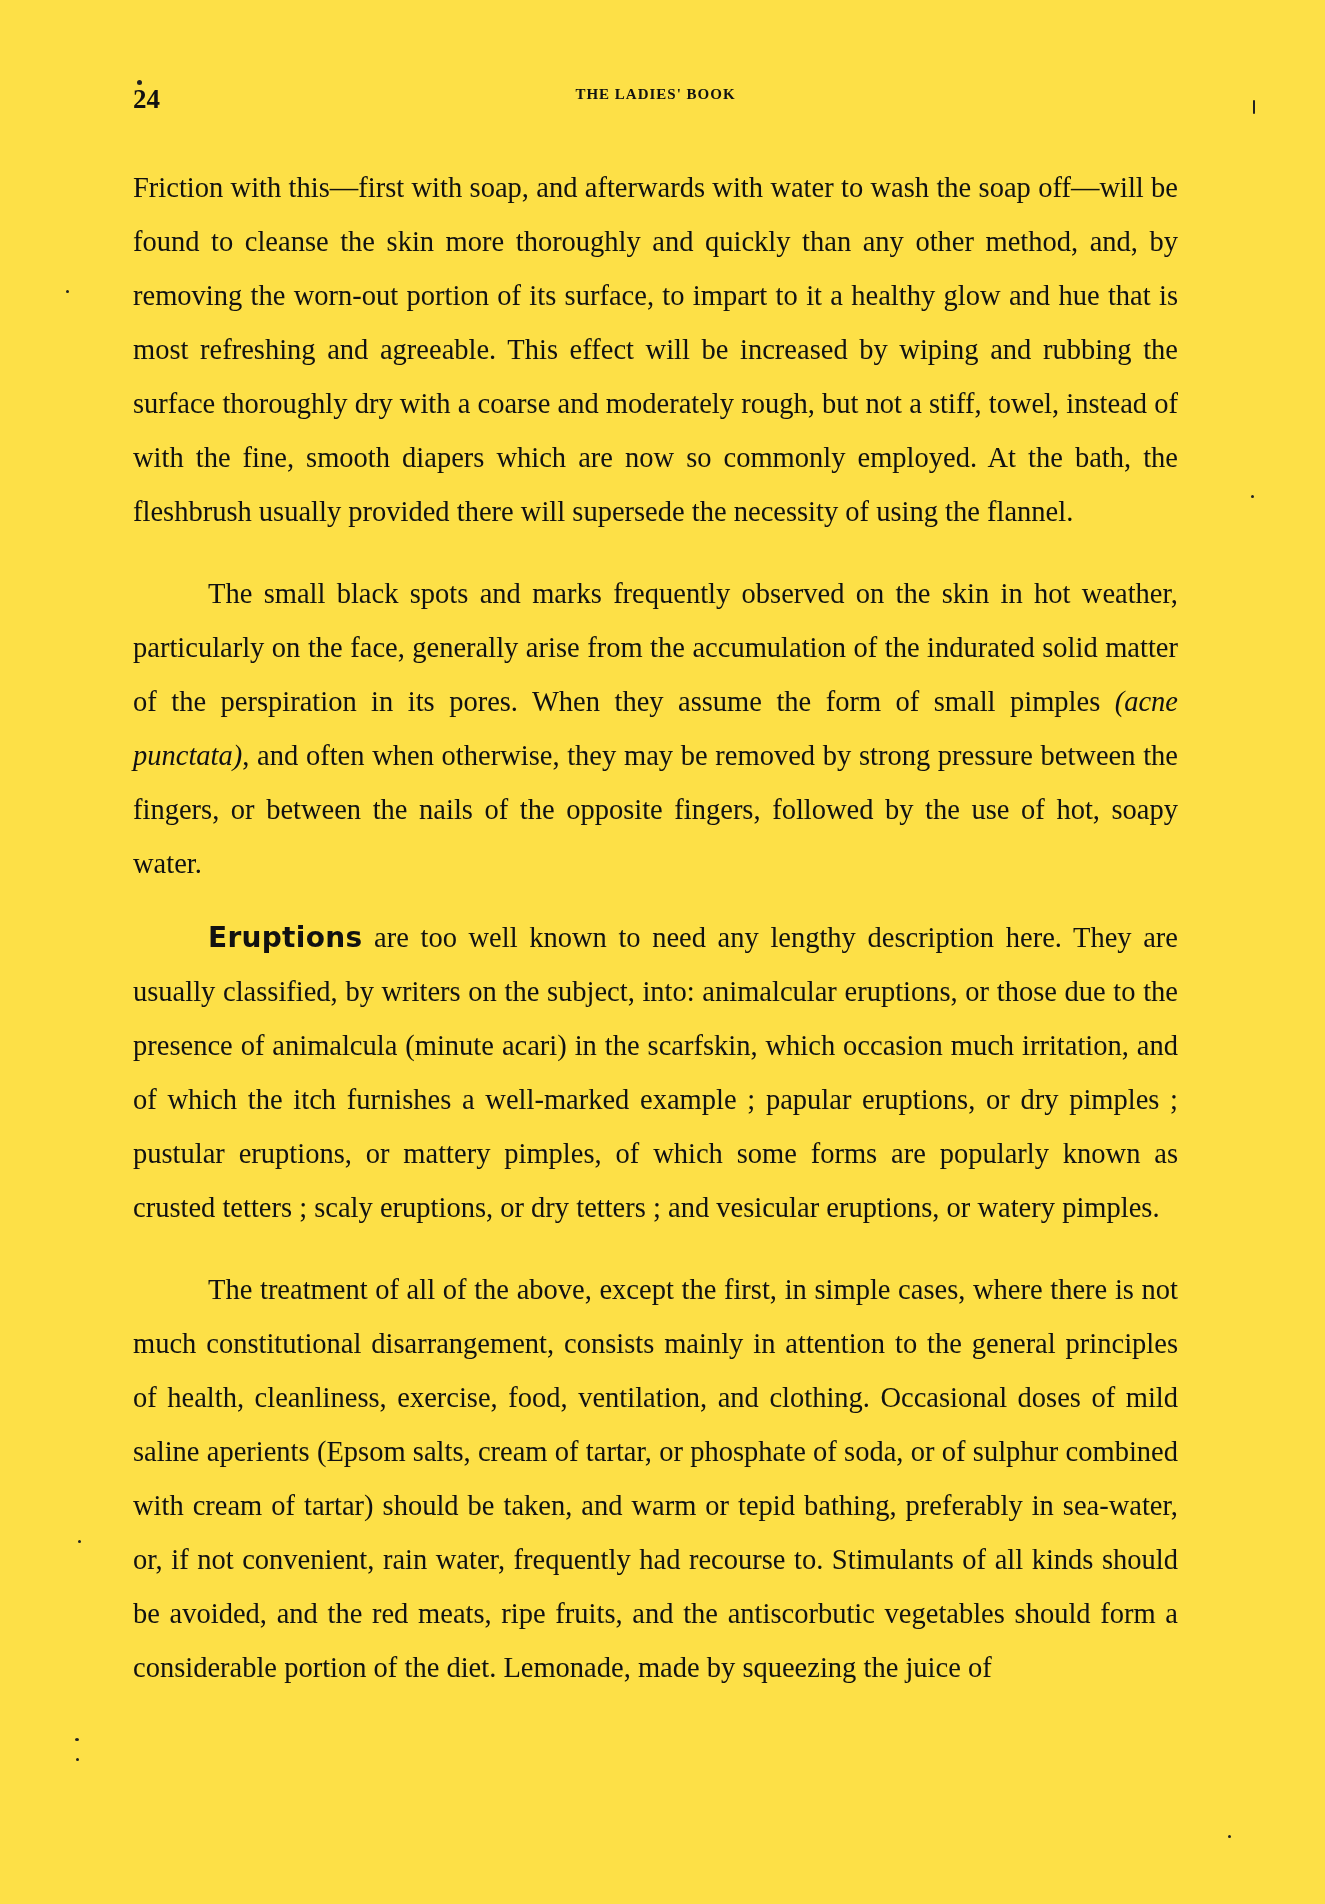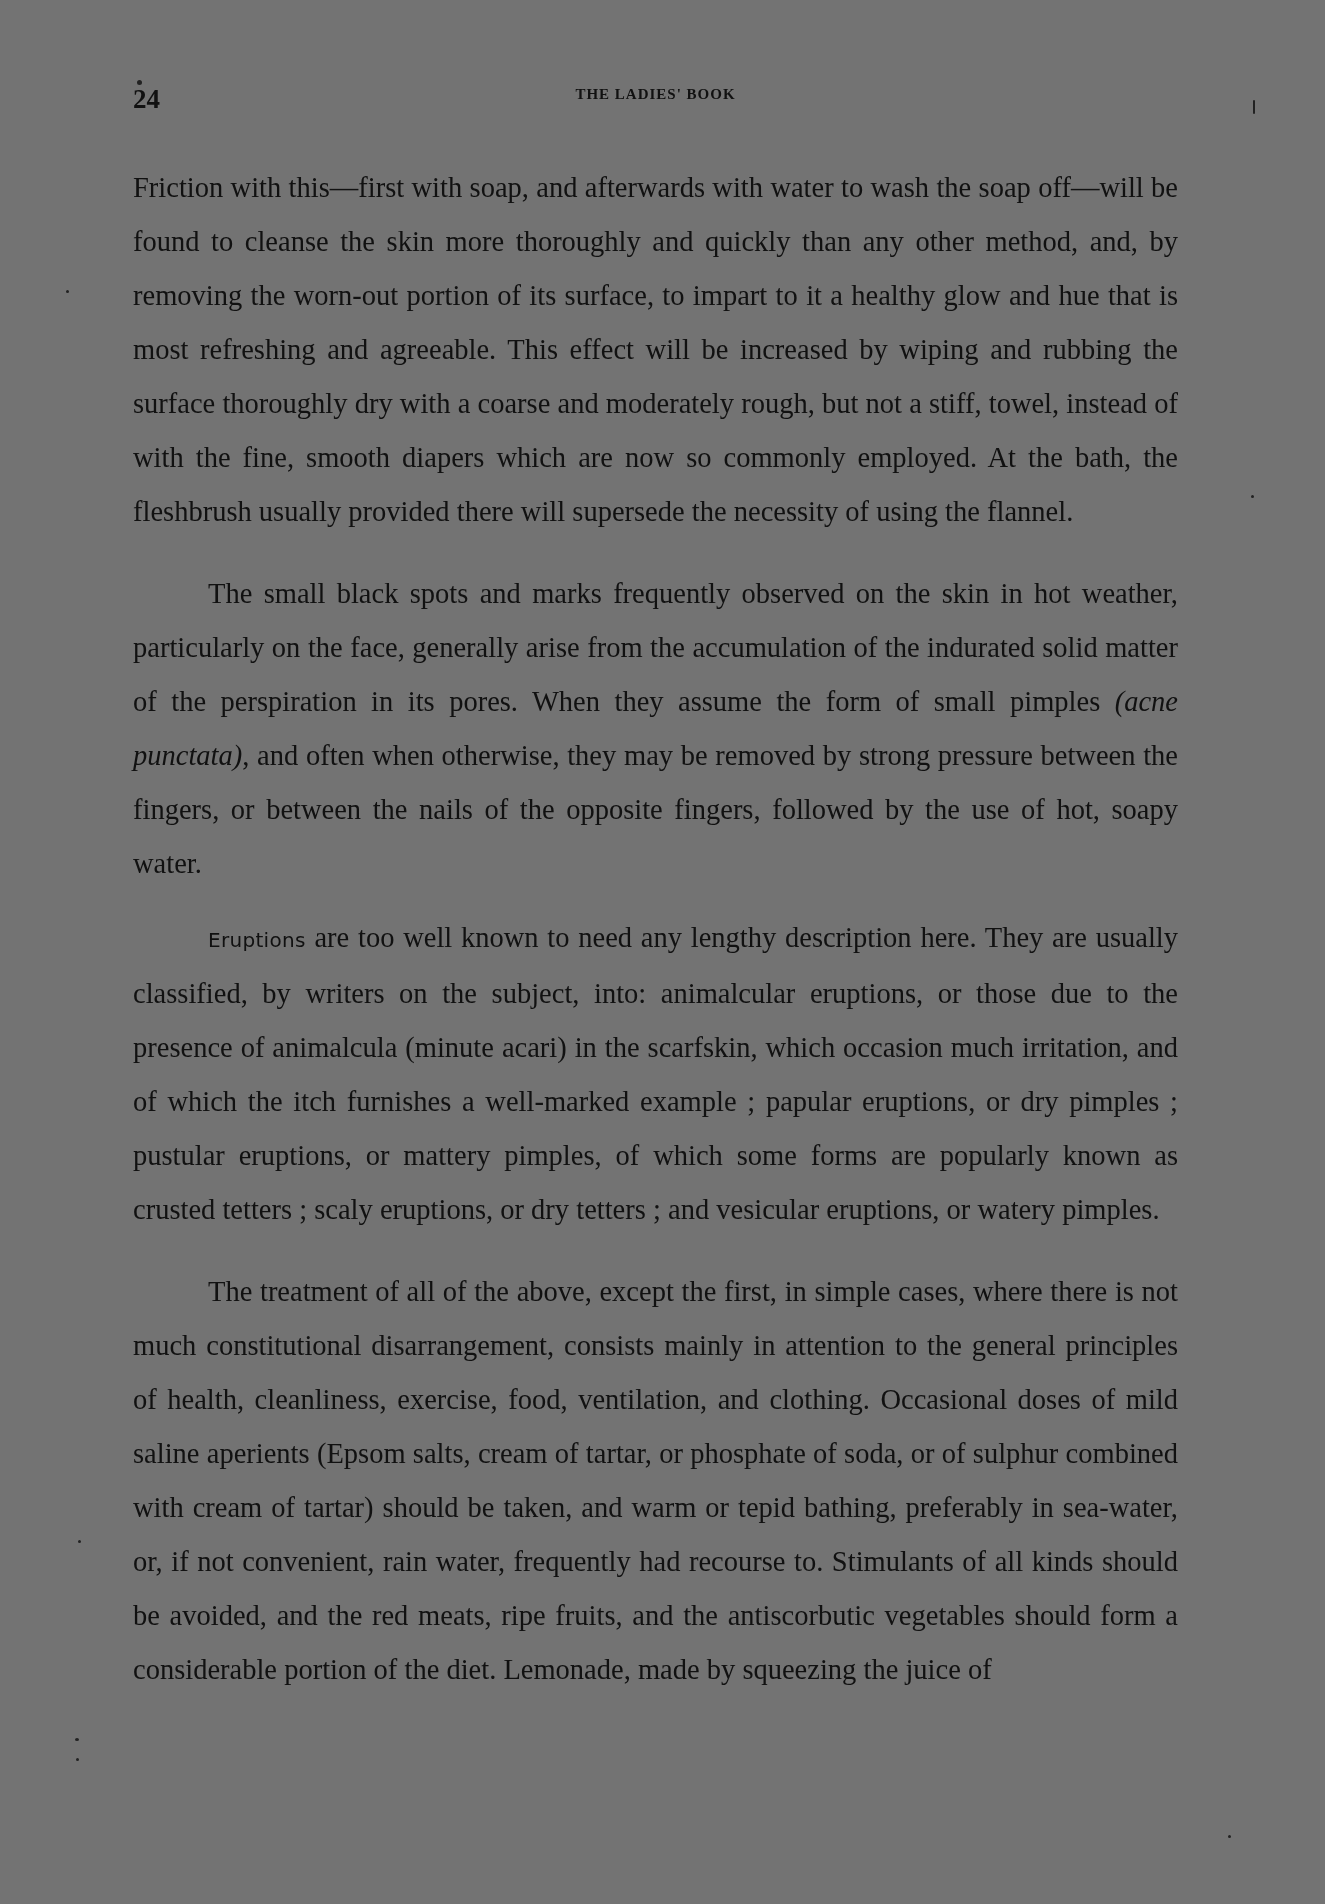--- a/index.html
+++ b/index.html
@@ -1,26 +1,26 @@
 <!DOCTYPE html>
 <html><head>
 <meta charset="utf-8">
 <style>
   html, body { margin: 0; padding: 0; background: #ffffff; }
   body { width: 1325px; height: 1904px; position: relative; overflow: hidden; color: #111; }
-  .page { position: absolute; left: 0; top: 0; width: 1325px; height: 1904px; background: #737373; }
+  .page { position: absolute; left: 0; top: 0; width: 1325px; height: 1904px; background: #fde047; }
   .running-head { position: absolute; top: 84px; left: 133px; width: 1045px; height: 36px; font-family: "Liberation Serif", serif; }
   .page-number { position: absolute; left: 0; top: 0; font-size: 27px; font-weight: bold; }
   .book-title { position: absolute; left: 0; right: 0; top: 2px; text-align: center; font-size: 15px; font-weight: bold; letter-spacing: 1px; }
   .body-text { position: absolute; top: 161px; left: 133px; width: 1045px; font-family: "Liberation Serif", serif; font-size: 28.5px; line-height: 54px; }
   .para { margin: 0; text-align: justify; text-align-last: auto; hyphens: none; }
   .para.indent { text-indent: 75px; }
   .para + .para { margin-top: 4px; }
   .para.gap { margin-top: 28px; }
-  .run-in { font-family: "DejaVu Sans", sans-serif; font-weight: normal; font-size: 20px; letter-spacing: 0.3px; }
+  .run-in { font-family: "DejaVu Sans", sans-serif; font-weight: bold; font-size: 28px; letter-spacing: 0.3px; }
   .ital { font-style: italic; }
   .speck { position: absolute; background: #222; border-radius: 50%; }
 </style>
 </head>
 <body>
 
 <div class="page">
 
   <div class="running-head">
     <span class="page-number">24</span>

